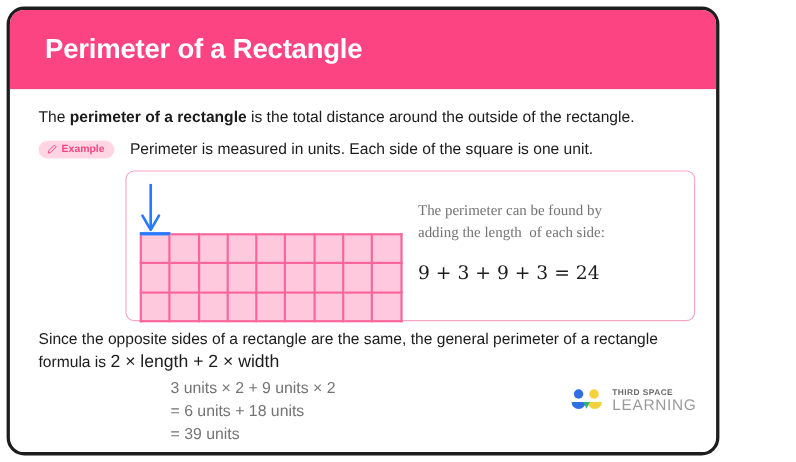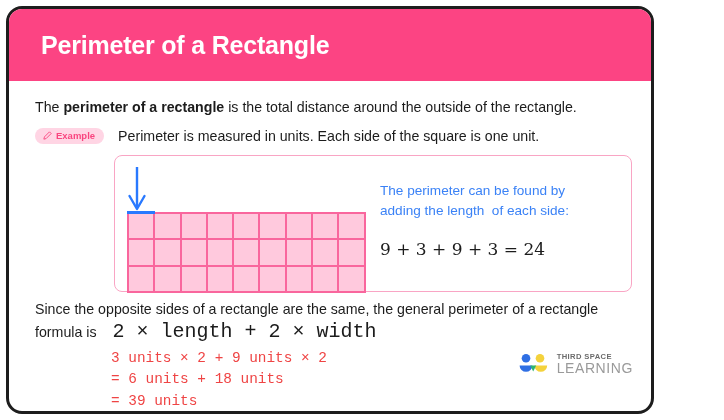--- a/index.html
+++ b/index.html
@@ -137,23 +137,24 @@
     top: 11px;
   }
 
   
   .diagram-text {
     position: absolute;
     left: 265px;
     top: 25px;
     width: 245px;
     font-size: 13.6px;
-    color: #3b82f6;
+    color: #737373;
     line-height: 1.45;
     white-space: pre-wrap;
+    font-family: Liberation Serif, serif;
   }
   .diagram-eq {
     position: absolute;
     left: 265px;
     top: 83px;
     width: 245px;
     text-align: left;
     font-family: "DejaVu Serif", "Liberation Serif", serif;
     font-size: 17px;
     color: #1c1c1c;
@@ -165,32 +166,32 @@
     left: 26px;
     top: 219px;
     right: 20px;
   }
   .closing-line {
     font-size: 14.2px;
     color: #1c1c1c;
     line-height: 1.32;
   }
   .mathserif {
-    font-family: Liberation Mono, monospace;
-    font-size: 20px;
-    margin-left: 12px;
+    font-family: Liberation Sans, sans-serif;
+    font-size: 16px;
   }
   .formula-list {
     margin: 3px 0 0 76px;
   }
   .formula-list div {
-    font-family: Liberation Mono, monospace;
+    font-family: Liberation Sans, sans-serif;
     font-size: 14.4px;
-    color: #ef4444;
+    color: #737373;
     line-height: 1.48;
+    margin-left: 44px;
   }
 
   
   .logo {
     position: absolute;
     right: 18px;
     bottom: 34px;
     display: flex;
     align-items: flex-start;
     gap: 6px;

